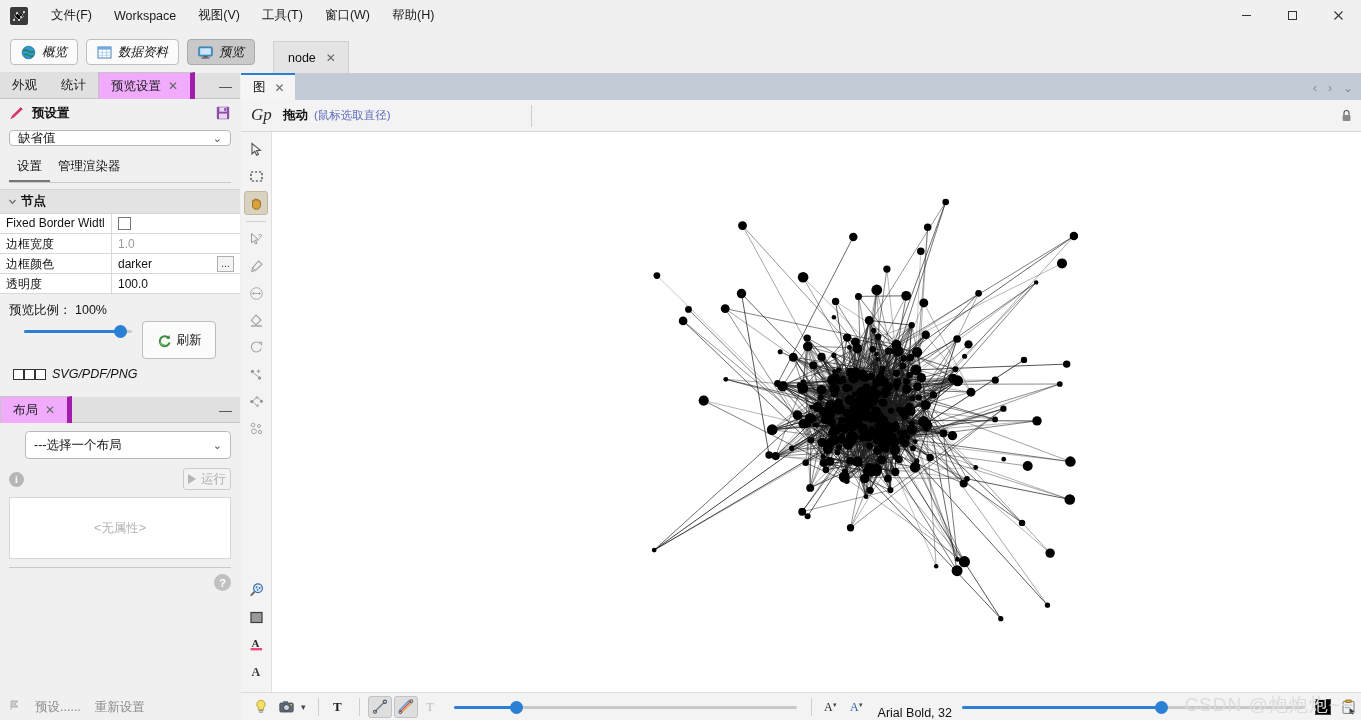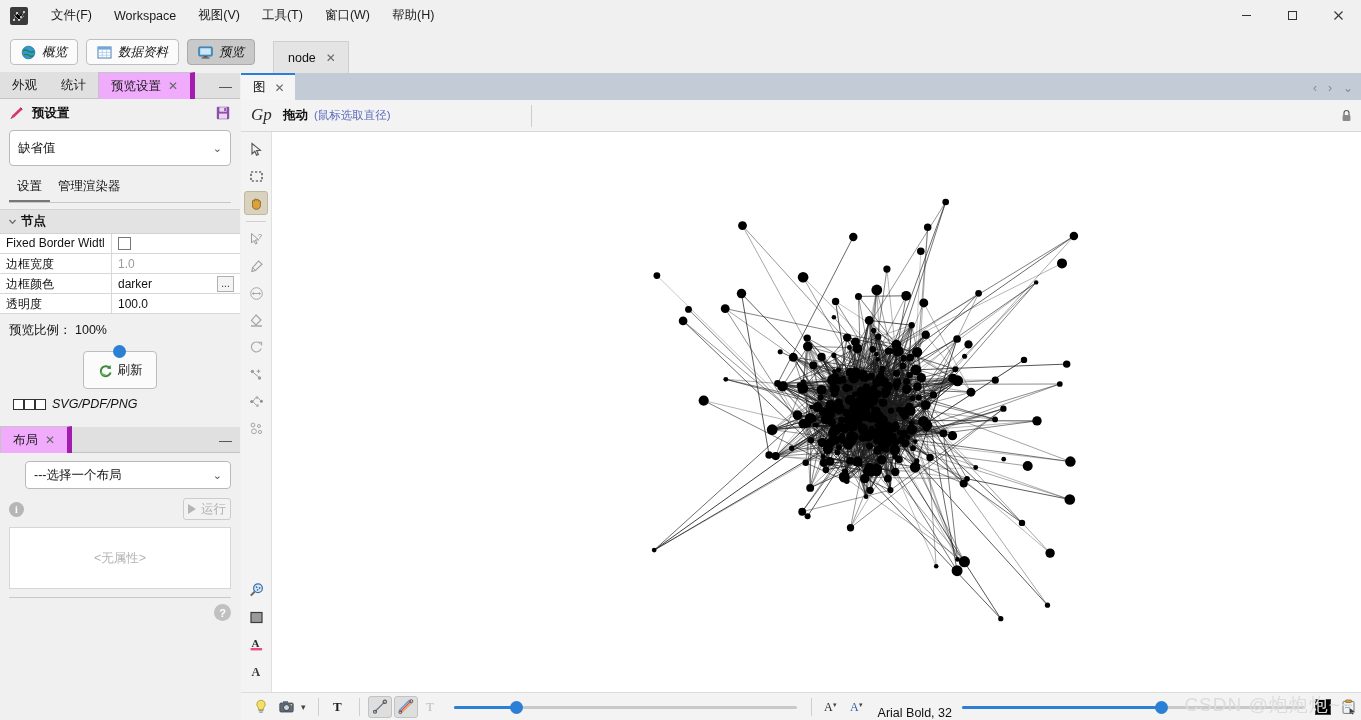--- a/index.html
+++ b/index.html
@@ -84,21 +84,21 @@
   .pmin { position: absolute; right: 8px; bottom: 4px; color: #444; font-size: 13px; }
 
   .preset-hdr {
     display: flex; align-items: center; gap: 8px;
     padding: 6px 9px 4px 9px;
   }
   .preset-hdr .t { font-size: 12.5px; color: #111; font-weight: 600; }
   .save-ic { margin-left: auto; }
 
   .combo {
-    margin: 4px 9px 0 9px; height: 36px; background: #fff;
+    margin: 4px 9px 0 9px; height: 16px; background: #fff;
     border: 1px solid #b9b9b9; border-radius: 4px;
     display: flex; align-items: center; padding: 0 8px;
     font-size: 12.5px; color: #111;
   }
   .combo .cv { flex: 1; }
   .chev { color: #555; font-size: 11px; }
 
   .sub-tabs { display: flex; gap: 0; margin: 8px 9px 0 9px; border-bottom: 1px solid #c8c8c8; }
   .stab { padding: 4px 8px 5px 8px; font-size: 12.5px; color: #111; }
   .stab.active { border-bottom: 2px solid #777; }
@@ -120,21 +120,21 @@
     display: flex; align-items: center;
   }
   .pval.muted { color: #9a9a9a; }
   .cbox { width: 13px; height: 13px; border: 1px solid #767676; background: #fff; }
   .dots-btn {
     margin-left: auto; width: 17px; height: 16px; border: 1px solid #b0b0b0;
     background: #f4f4f4; font-size: 10px; line-height: 14px; text-align: center; color: #333;
   }
 
   .ratio-row { padding: 8px 9px 2px 9px; font-size: 12.5px; color: #111; }
-  .slider-area { display: flex; align-items: center; padding: 0 9px; gap: 10px; flex-direction: column; }
+  .slider-area { display: flex; padding: 0 24px; gap: 10px; }
   .sld { position: relative; height: 20px; flex: 1; }
   .sld .track { position: absolute; top: 9px; left: 0; right: 0; height: 3px; background: #c9c9c9; border-radius: 2px; }
   .sld .fill { position: absolute; top: 9px; left: 0; height: 3px; background: #2b7fd4; border-radius: 2px; }
   .sld .knob { position: absolute; top: 4px; width: 13px; height: 13px; border-radius: 50%; background: #2b7fd4; }
   .refresh-btn {
     width: 74px; height: 38px; border: 1px solid #bdbdbd; border-radius: 4px; background: #fbfbfb;
     display: flex; align-items: center; justify-content: center; gap: 5px;
     font-size: 12.5px; color: #111;
   }
   .export-row { display: flex; align-items: center; padding: 8px 9px 10px 13px; font-style: italic; }
@@ -461,20 +461,29 @@
       </div>
 
       <div class="noprops">
         <span>&lt;无属性&gt;</span>
       </div>
 
       <div class="hsep"></div>
       <div class="help-ic">?</div>
     </div>
 
+    <div class="left-footer">
+      <span>
+        <svg width="11" height="11" viewBox="0 0 11 11">
+            <path d="M1 1 L1 10 M1 1 L8 1 L5 4 L8 7 L1 7" fill="#cdcdcd" stroke="#a8a8a8" stroke-width="0.8"></path>
+          </svg>
+      </span>
+      <span>预设......</span>
+      <span>重新设置</span>
+    </div>
   </div>
 
   <div class="right">
 
     <div class="gtab-strip">
       <div class="gtab">
         <span>图</span>
         <span class="tab-x">✕</span>
       </div>
       <div class="gnav">

